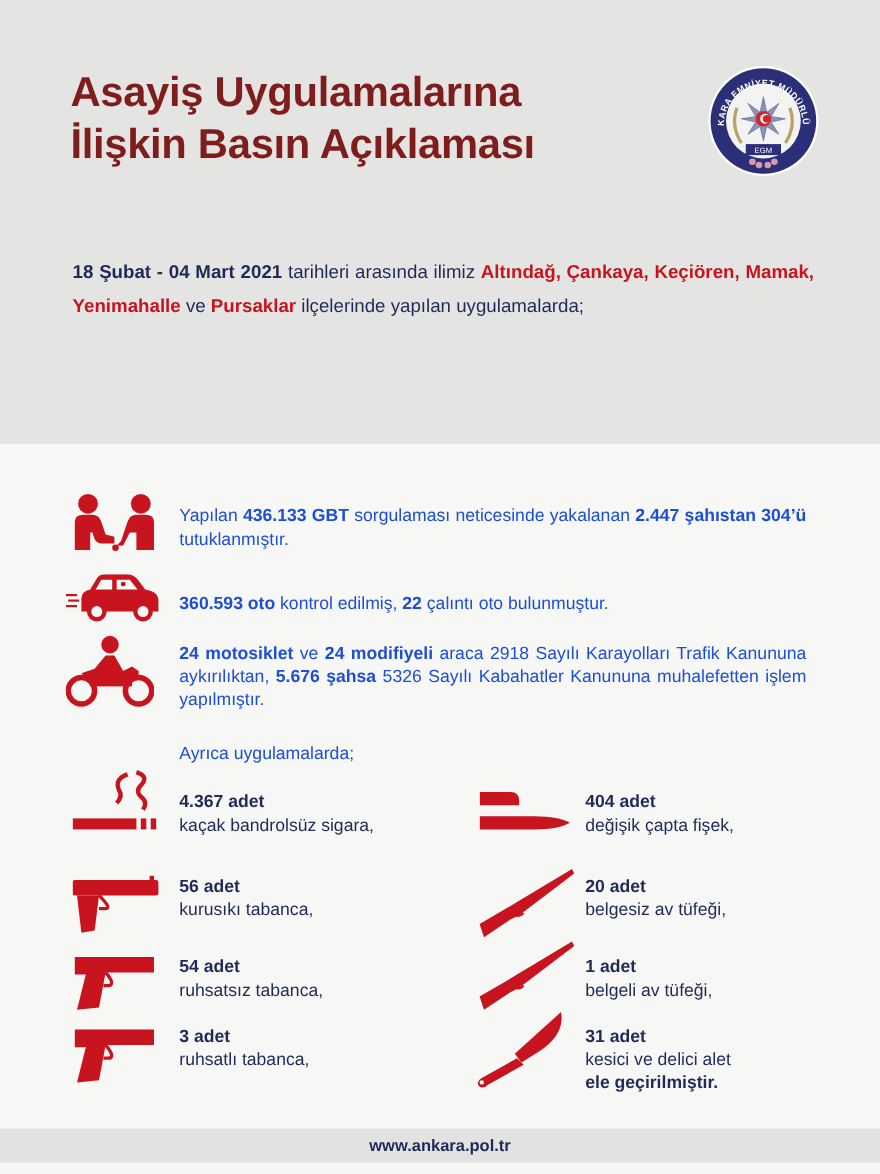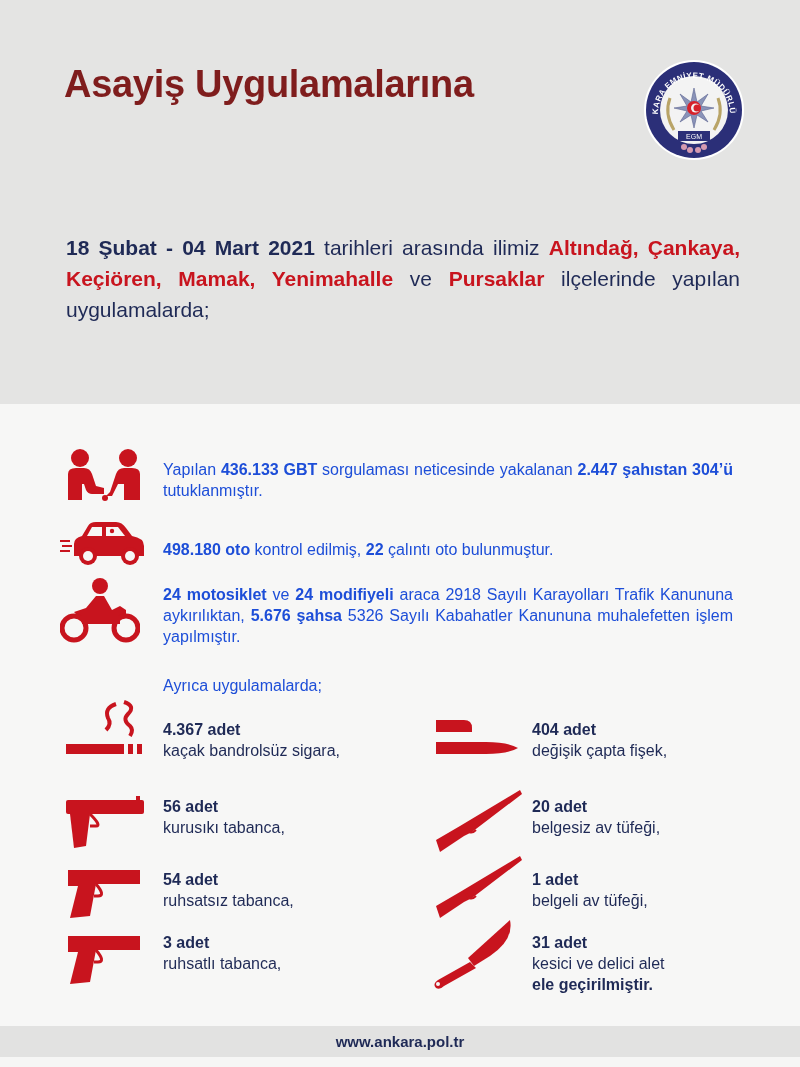--- a/index.html
+++ b/index.html
@@ -4,39 +4,40 @@
 <style>
   html, body { margin:0; padding:0; }
   body { width:800px; height:1067px; position:relative; overflow:hidden; background:#f6f6f5; font-family:"Liberation Sans", sans-serif; }
   .top { position:absolute; left:0; top:0; width:800px; height:404px; background:#e4e4e3; }
   .mid { position:absolute; left:0; top:404px; width:800px; height:622px; background:#f7f7f6; }
   .foot { position:absolute; left:0; top:1026px; width:800px; height:31px; background:#e2e2e1; display:flex; align-items:center; justify-content:center; }
   .foot span { color:#1f2a56; font-weight:bold; font-size:15px; }
   .title { position:absolute; left:64px; top:60px; color:#7f1d1d; font-weight:bold; font-size:38px; line-height:48px; letter-spacing:-0.3px; }
   .title div { white-space:nowrap; }
   .logo { position:absolute; left:642px; top:58px; width:104px; height:104px; }
-  .intro { position:absolute; left:66px; top:232px; width:674px; font-size:21px; font-weight:bold; line-height:31px; color:#1f2a56; text-align:justify; text-align-last:left; }
+  .intro { position:absolute; left:66px; top:232px; width:674px; font-size:17px; font-weight:bold; line-height:31px; color:#1f2a56; text-align:justify; text-align-last:left; }
   .intro .red { color:#c8141e; }
   .intro .norm { font-weight:normal; }
   .row { position:absolute; left:163px; width:570px; font-size:16px; line-height:21px; color:#1d4ed8; text-align:justify; text-align-last:left; }
   .b { font-weight:bold; }
   .ico { position:absolute; }
   .item { position:absolute; font-size:16px; line-height:21px; color:#1f2a56; }
   .item .num { font-weight:bold; display:block; }
   .item .desc { display:block; }
   .strong { font-weight:900; }
 </style>
 </head>
 <body>
 
 <div class="top"></div>
 <div class="mid"></div>
 
 <div class="title">
   <div>Asayiş Uygulamalarına</div>
+  <div>İlişkin Basın Açıklaması</div>
 </div>
 
 <div class="logo">
   <svg width="104" height="104" viewBox="0 0 104 104">
     <defs>
       <path id="ringPath" d="M 16 56 A 36 36 0 0 1 88 56"></path>
     </defs>
     <circle cx="52" cy="52" r="50" fill="#ffffff"></circle>
     <circle cx="52" cy="52" r="48" fill="#2b2f78"></circle>
     <circle cx="52" cy="52" r="34" fill="#f3f3f3"></circle>
@@ -87,21 +88,21 @@
     <path d="M32 5 L42 5 L42 14 L27 14 Z" fill="#f7f7f6"></path>
     <path d="M46 5 L58 5 L65 14 L46 14 Z" fill="#f7f7f6"></path>
     <circle cx="52" cy="9" r="2.2" fill="#c8141e"></circle>
     <circle cx="28" cy="34" r="9" fill="#c8141e"></circle>
     <circle cx="28" cy="34" r="5" fill="#f7f7f6"></circle>
     <circle cx="70" cy="34" r="9" fill="#c8141e"></circle>
     <circle cx="70" cy="34" r="5" fill="#f7f7f6"></circle>
   </svg>
 </div>
 <div class="row" style="top:539px;">
-  <span class="b">498.180 oto</span><span> kontrol edilmiş, </span><span class="b">22</span><span> çalıntı oto bulunmuştur.</span>
+  <span class="b">360.593 oto</span><span> kontrol edilmiş, </span><span class="b">22</span><span> çalıntı oto bulunmuştur.</span>
 </div>
 
 <div class="ico" style="left:60px;top:576px;">
   <svg width="80" height="68" viewBox="0 0 80 68">
     <circle cx="40" cy="10" r="8" fill="#c8141e"></circle>
     <path d="M36 20 L44 20 L52 34 L60 30 L66 34 L66 42 L20 42 L14 36 L26 32 Z" fill="#c8141e"></path>
     <circle cx="14" cy="52" r="12" fill="none" stroke="#c8141e" stroke-width="5"></circle>
     <circle cx="66" cy="52" r="12" fill="none" stroke="#c8141e" stroke-width="5"></circle>
     <rect x="22" y="40" width="38" height="8" fill="#c8141e"></rect>
   </svg>

